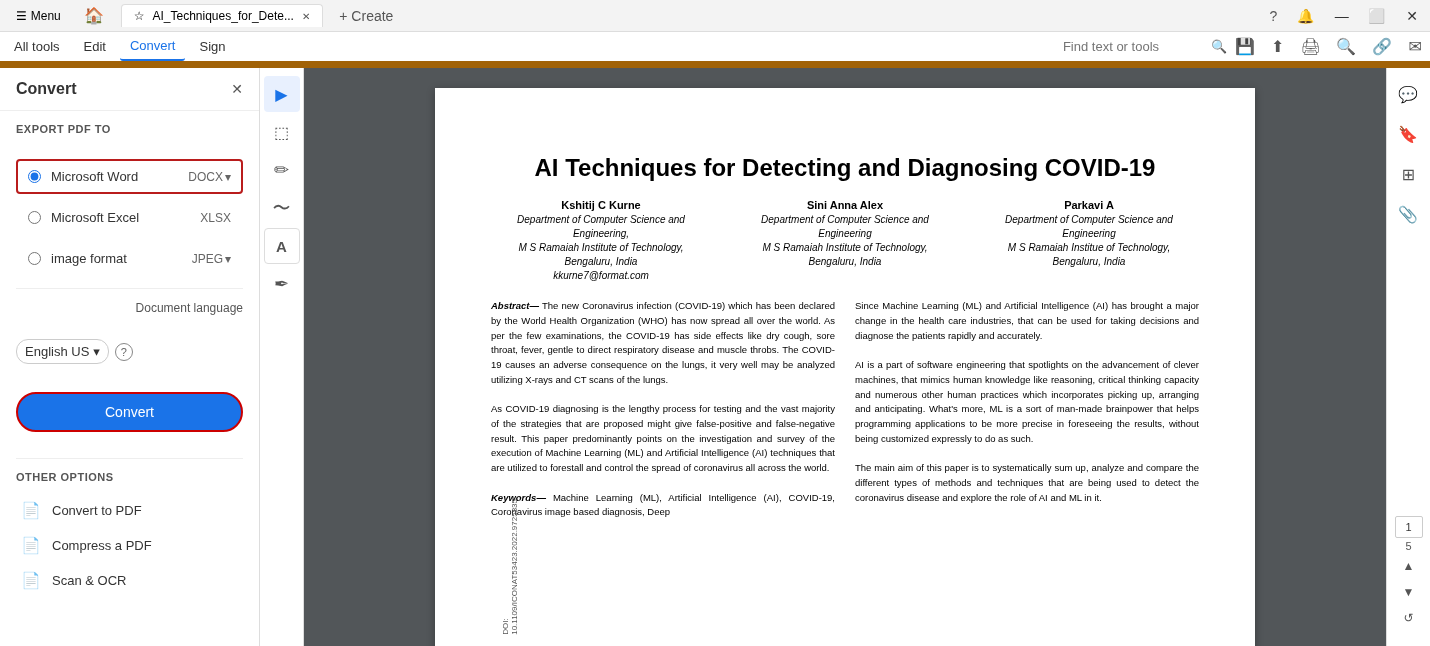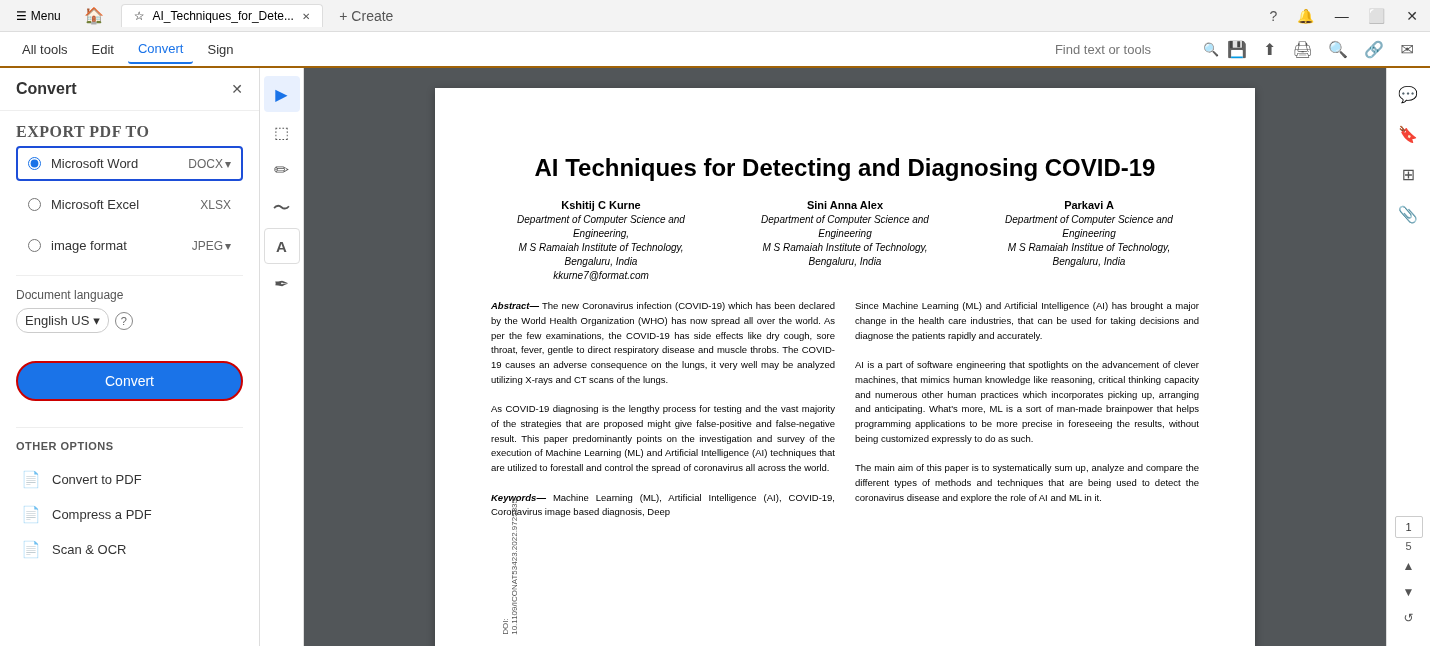--- a/index.html
+++ b/index.html
@@ -10,51 +10,51 @@
     .titlebar-menu { font-size: 12px; padding: 4px 8px; cursor: pointer; display: flex; align-items: center; gap: 4px; }
     .titlebar-home { font-size: 16px; padding: 4px 8px; cursor: pointer; color: #555; }
     .titlebar-tab { display: flex; align-items: center; background: #fff; border: 1px solid #ddd; border-bottom: none; border-radius: 4px 4px 0 0; padding: 4px 12px; font-size: 12px; gap: 8px; cursor: pointer; }
     .titlebar-tab .close-btn { font-size: 10px; color: #555; cursor: pointer; }
     .titlebar-add { background: none; border: none; font-size: 14px; cursor: pointer; color: #555; padding: 4px 8px; display: flex; align-items: center; gap: 4px; }
     .titlebar-right { margin-left: auto; display: flex; align-items: center; gap: 12px; color: #555; font-size: 14px; }
     .titlebar-right span { cursor: pointer; padding: 4px; }
     .win-btn { padding: 4px 10px; font-size: 14px; cursor: pointer; color: #333; }
 
     
-    .menubar { display: flex; align-items: center; height: 36px; background: #fff; border-bottom: 2px solid #a16207; padding: 0 12px; gap: 4px; }
+    .menubar { display: flex; align-items: center; height: 36px; background: #fff; border-bottom: 7px solid #a16207; padding: 0 4px; gap: 4px; }
     .menubar-item { padding: 6px 10px; font-size: 13px; cursor: pointer; border-radius: 3px; color: #333; }
     .menubar-item.active { color: #1a73e8; border-bottom: 2px solid #1a73e8; }
     .menubar-search { margin-left: auto; display: flex; align-items: center; gap: 8px; color: #555; }
     .menubar-search input { border: none; outline: none; font-size: 13px; width: 140px; color: #333; }
     .menubar-icons { display: flex; gap: 8px; color: #555; }
     .menubar-icons span { cursor: pointer; font-size: 16px; padding: 4px; }
 
     
     .main { display: flex; flex: 1; overflow: hidden; }
 
     
     .left-panel { width: 260px; background: #fff; border-right: 1px solid #ddd; display: flex; flex-direction: column; overflow: hidden; }
     .panel-header { display: flex; align-items: center; justify-content: space-between; padding: 12px 16px; border-bottom: 1px solid #eee; }
     .panel-title { font-size: 16px; font-weight: 600; color: #333; }
     .panel-close { cursor: pointer; font-size: 14px; color: #555; }
     .panel-content { flex: 1; overflow-y: auto; padding: 12px 16px; }
-    .export-label { font-size: 16px; font-weight: 600; color: #555; text-transform: uppercase; letter-spacing: 0.5px; margin-bottom: 5px; font-family: Liberation Serif, serif; }
+    .export-label { font-size: 11px; font-weight: 600; color: #555; text-transform: uppercase; letter-spacing: 0.5px; margin-bottom: 24px; }
 
     
     .radio-option { display: flex; align-items: center; padding: 8px 10px; margin-bottom: 6px; border-radius: 4px; cursor: pointer; border: 2px solid transparent; }
     .radio-option.selected { border: 2px solid #e02020; }
     .radio-option input[type="radio"] { margin-right: 10px; accent-color: #1a73e8; cursor: pointer; }
     .radio-option-text { flex: 1; font-size: 13px; color: #333; }
     .radio-option-format { font-size: 12px; color: #666; margin-left: auto; }
     .format-dropdown { display: flex; align-items: center; gap: 2px; font-size: 12px; color: #666; background: none; border: none; cursor: pointer; justify-content: space-between; }
 
     .divider { height: 1px; background: #eee; margin: 12px 0; }
 
     
-    .doc-lang-label { font-size: 12px; color: #555; margin-bottom: 6px; }
+    .doc-lang-label { font-size: 12px; color: #555; margin-bottom: 24px; text-align: right; }
     .lang-select { display: flex; align-items: center; gap: 4px; font-size: 13px; color: #333; cursor: pointer; border: 1px solid #ccc; border-radius: 12px; padding: 4px 8px; width: fit-content; }
     .lang-help { width: 18px; height: 18px; border-radius: 50%; border: 1px solid #888; display: inline-flex; align-items: center; justify-content: center; font-size: 11px; color: #666; cursor: pointer; margin-left: 6px; }
 
     
     .convert-btn { background: #1a73e8; color: #fff; border: none; border-radius: 20px; padding: 10px 40px; font-size: 14px; font-weight: 500; cursor: pointer; width: 100%; margin: 14px 0; border: 2px solid #e02020; }
 
     
     .other-options-label { font-size: 11px; font-weight: 600; color: #555; text-transform: uppercase; letter-spacing: 0.5px; margin-bottom: 10px; }
     .other-option { display: flex; align-items: center; gap: 10px; padding: 8px 4px; cursor: pointer; font-size: 13px; color: #333; border-radius: 4px; }
     .other-option-icon { font-size: 16px; color: #555; width: 22px; text-align: center; }
@@ -146,21 +146,21 @@
 
   <div class="left-panel">
     <div class="panel-header">
       <span class="panel-title">Convert</span>
       <span class="panel-close">✕</span>
     </div>
     <div class="panel-content">
       <div class="export-label">EXPORT PDF TO</div>
 
       
-      <div class="radio-option selected" style="border:2px solid #1d4ed8;">
+      <div class="radio-option selected" style="border:2px solid #b91c1c;">
         <input type="radio" name="export-format" checked="" style="">
         <span class="radio-option-text">Microsoft Word</span>
         <span class="format-dropdown">
           <span>DOCX</span>
           <span>▾</span>
         </span>
       </div>
 
       
 

